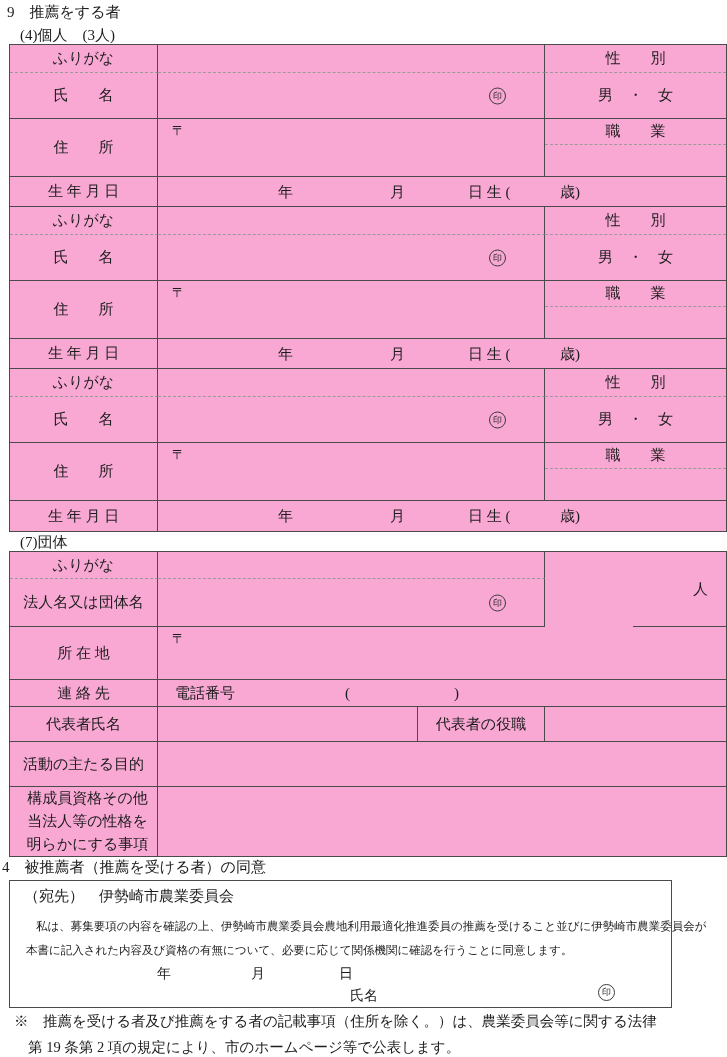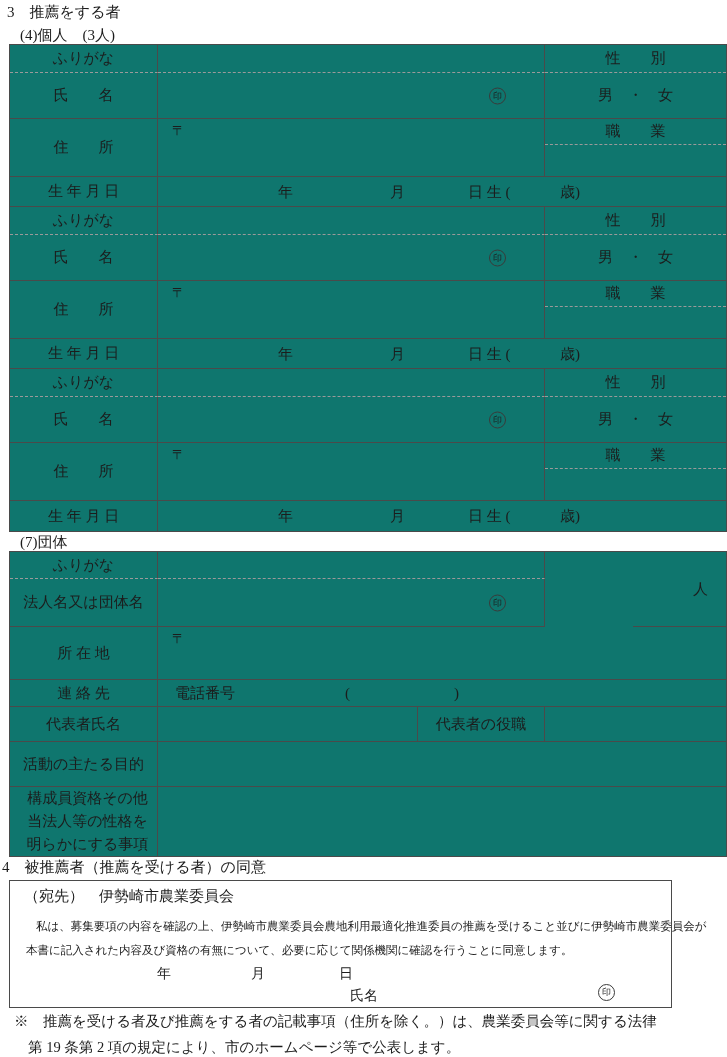--- a/index.html
+++ b/index.html
@@ -13,21 +13,21 @@
     color: #1c1c1c;
     overflow: hidden;
   }
   .heading { position: absolute; font-size: 15px; white-space: pre; }
   .h-sec3 { left: 7px;  top: 3px; }
   .h-ind  { left: 20px; top: 26px; }
   .h-org  { left: 20px; top: 533px; }
   .h-sec4 { left: 2px;  top: 858px; }
 
   
-  .tbl { position: absolute; left: 9px; width: 718px; border: 1px solid #4a4a4a; background: #0f766e; }
+  .tbl { position: absolute; left: 9px; width: 718px; border: 1px solid #4a4a4a; background: #f9a8d4; }
   .tbl-ind { top: 44px; }
   .tbl-org { top: 551px; display: grid;
              grid-template-columns: 148px 260px 127px 88px 93px;
              grid-template-rows: 27px 48px 53px 27px 35px 45px 69px; }
 
   .pblock { display: grid;
             grid-template-columns: 148px 387px 181px;
             grid-template-rows: 28px 46px 58px 30px; }
 
   .c { position: relative;
@@ -98,21 +98,21 @@
   
   .note { position: absolute; font-size: 14.5px; white-space: pre; }
   .n1 { left: 14px; top: 1012px; }
   .n2 { left: 28px; top: 1038px; }
 </style>
 </head>
 <body>
 
 <div class="page">
 
-  <div class="heading h-sec3">3　推薦をする者</div>
+  <div class="heading h-sec3">9　推薦をする者</div>
   <div class="heading h-ind">(4)個人　(3人)</div>
 
   <div class="tbl tbl-ind">
 
     <div class="pblock">
       <div class="c dashB">ふりがな</div>
       <div class="c dashB"></div>
       <div class="c dashB noR">性　　別</div>
       <div class="c">氏　　名</div>
       <div class="c"><span class="seal">印</span></div>

